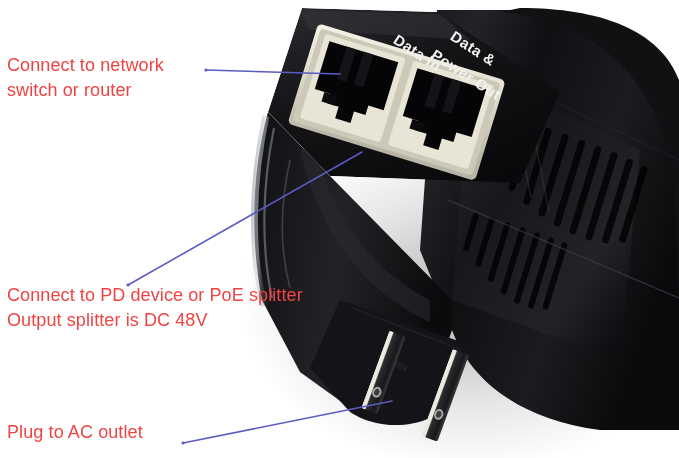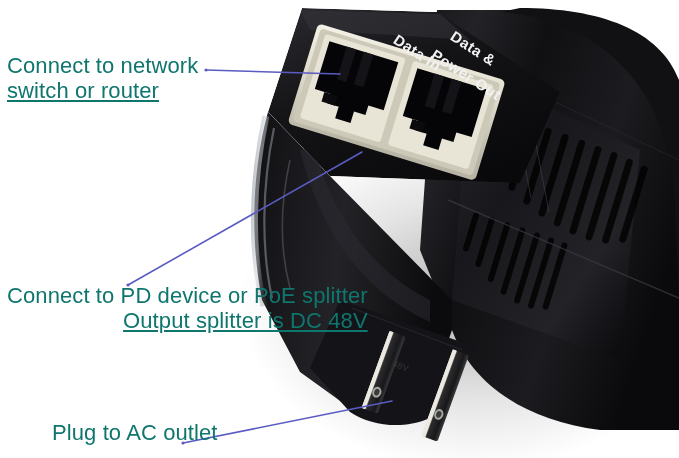--- a/index.html
+++ b/index.html
@@ -2,26 +2,26 @@
 <html><head>
 <meta charset="utf-8">
 <style>
   html,body{margin:0;padding:0;background:#ffffff;}
   body{width:679px;height:458px;position:relative;overflow:hidden;
        font-family:"Liberation Sans","DejaVu Sans",sans-serif;}
 
   #stage{position:absolute;inset:0;width:679px;height:458px;background:#fff;}
 
   
-  .callout{position:absolute;color:#0f766e;font-size:22px;line-height:25px;
+  .callout{position:absolute;color:#ef4444;font-size:18px;line-height:25px;
            white-space:nowrap;letter-spacing:.1px;}
   #callout-network{left:7px;  top:53px;}
-  #callout-pd     {left:7px;  top:283px;text-align:right;}
-  #callout-plug   {left:7px;  top:420px;margin-left:45px;}
-  .callout .line2{display:block;text-decoration:underline;}
+  #callout-pd     {left:7px;  top:283px;}
+  #callout-plug   {left:7px;  top:420px;}
+  .callout .line2{display:block;}
 
   
   #leaders{position:absolute;left:0;top:0;width:679px;height:458px;
            pointer-events:none;}
 
   
   #photo{position:absolute;left:0;top:0;width:679px;height:458px;}
 </style>
 </head>
 <body>

